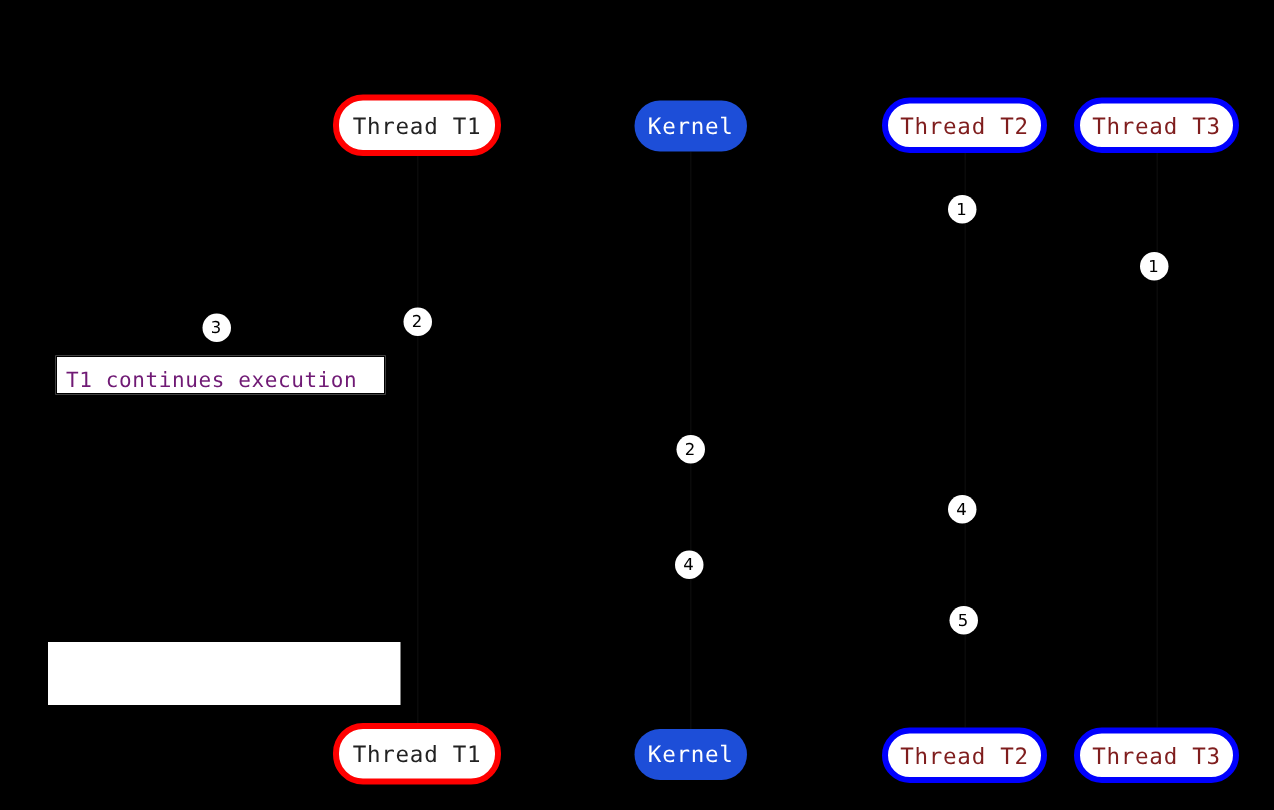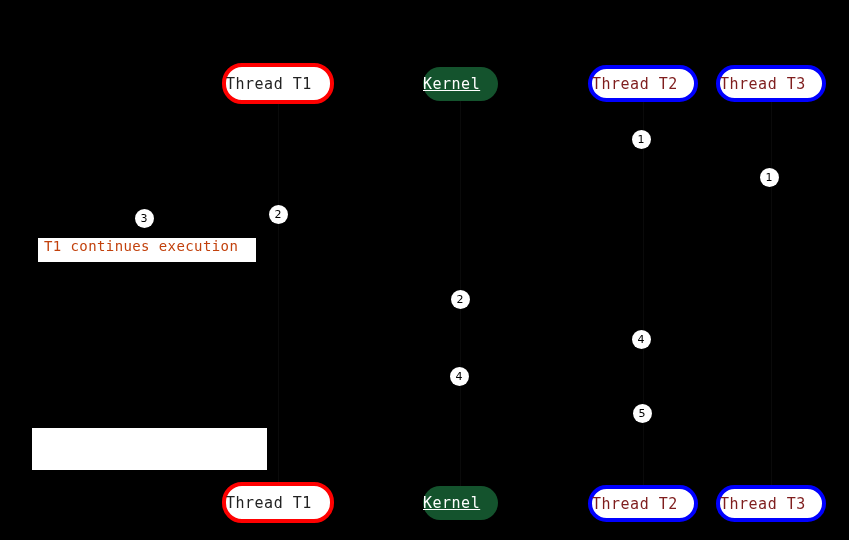--- a/index.html
+++ b/index.html
@@ -23,41 +23,41 @@
     position: absolute;
     width: 1px;
     background: #0a0a0a;
   }
   
   .participant {
     position: absolute;
     box-sizing: border-box;
     display: flex;
     align-items: center;
+    justify-content: center;
     font-family: "DejaVu Sans Mono", monospace;
     font-size: 15px;
     letter-spacing: 0.5px;
     white-space: nowrap;
     border-radius: 20px;
   }
   .participant.thread-red {
     background: #ffffff;
     border: 4px solid #ff0000;
     color: #222222;
   }
   .participant.thread-blue {
     background: #ffffff;
     border: 4px solid #0000ff;
     color: #7f1d1d;
   }
   .participant.kernel {
-    background: #14532d;
+    background: #1d4ed8;
     border: 0;
     color: #ffffff;
-    text-decoration: underline;
   }
   
   .step-marker {
     position: absolute;
     width: 19px;
     height: 19px;
     border-radius: 50%;
     background: #ffffff;
     color: #000000;
     font-family: "DejaVu Sans", sans-serif;
@@ -65,25 +65,25 @@
     line-height: 19px;
     text-align: center;
     font-weight: normal;
   }
   
   .note {
     position: absolute;
     box-sizing: border-box;
     background: #ffffff;
     border: 1px solid #000000;
-    color: #c2410c;
+    color: #701a75;
     font-family: "DejaVu Sans Mono", monospace;
     font-size: 14px;
     display: flex;
-    align-items: flex-start;
+    align-items: flex-end;
     padding-left: 6px;
     white-space: nowrap;
     letter-spacing: 0.4px;
   }
   .note.blank {
     border: 0;
     padding-left: 0;
   }
 </style>
 </head>

